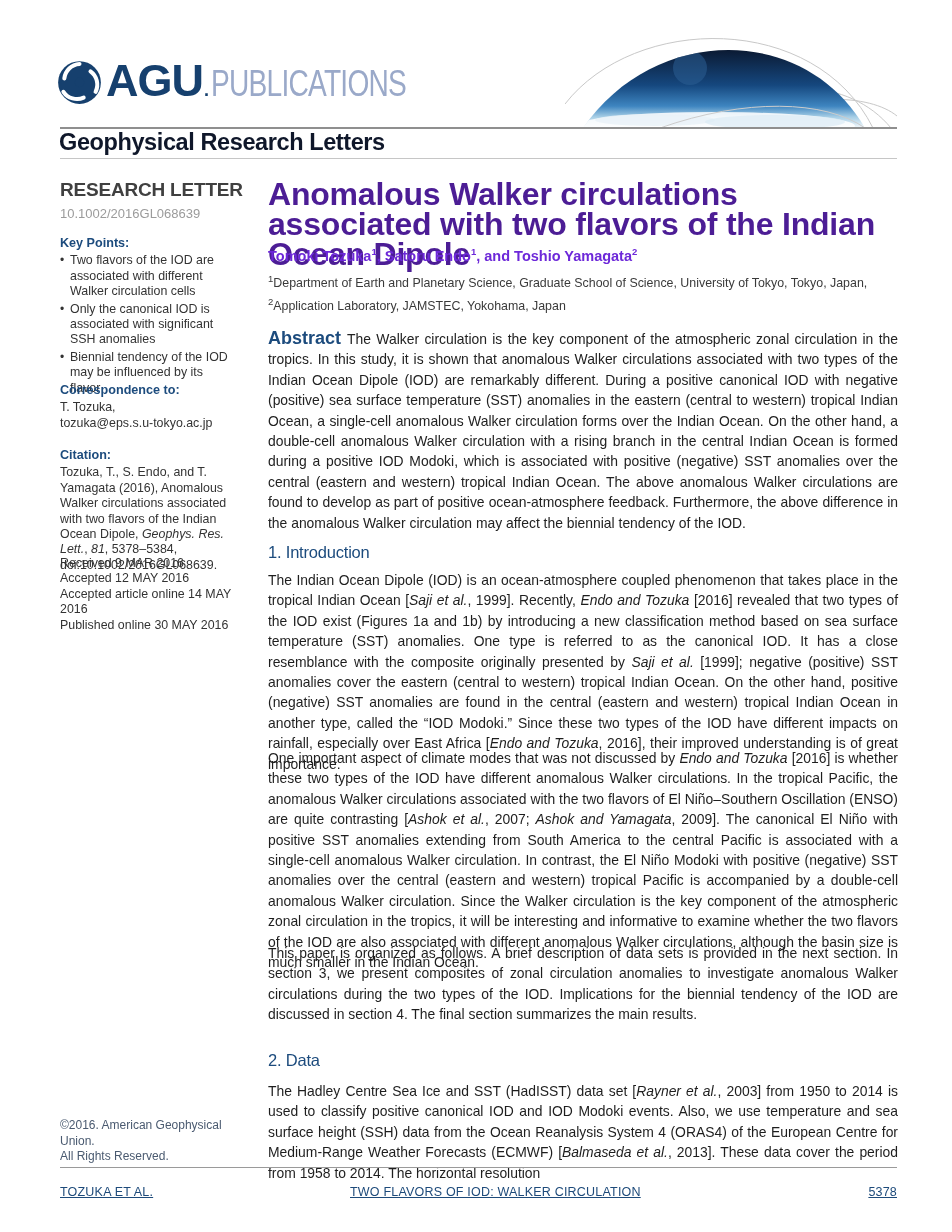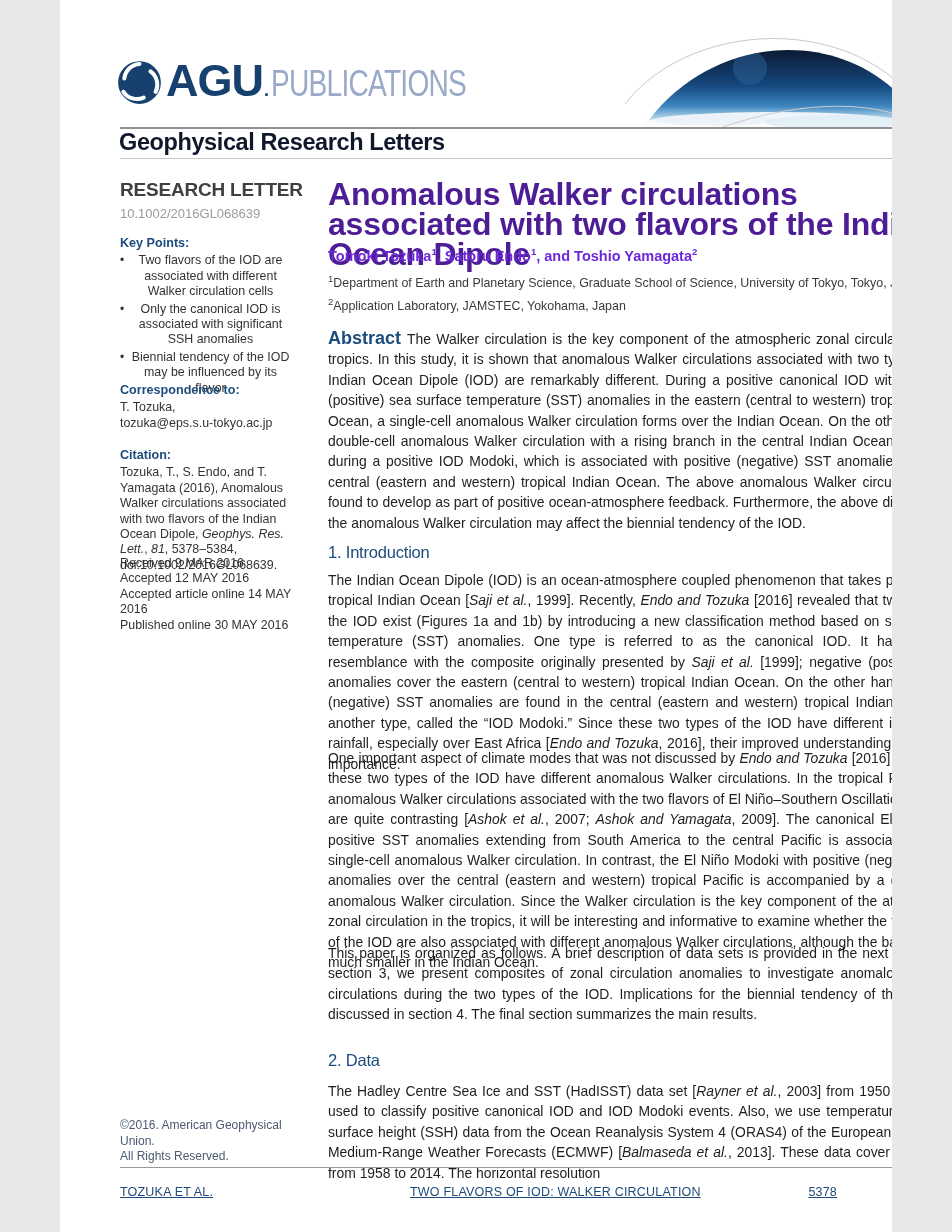--- a/index.html
+++ b/index.html
@@ -1,16 +1,16 @@
 <!DOCTYPE html>
 <html><head>
 <meta charset="utf-8">
 <style>
   html,body{margin:0;padding:0;background:#e8e8e8;}
-  .page{position:relative;width:832px;height:1232px;margin:0 auto;background:#ffffff;
+  .page{position:relative;width:952px;height:1232px;margin:0 auto;background:#ffffff;
         font-family:"Liberation Sans",sans-serif;color:#1e1e1e;overflow:hidden;}
 
   
   .logo-wrap{position:absolute;left:57px;top:60px;display:flex;align-items:flex-start;}
   .logo-mark{width:45px;height:45px;margin-right:4px;}
   .brand-text{display:flex;align-items:baseline;margin-top:-2px;}
   .brand-agu{font-size:45px;font-weight:700;color:#16406e;letter-spacing:-1px;line-height:45px;}
   .brand-dot{font-size:18px;font-weight:700;color:#16406e;margin-left:1px;}
   .brand-pub{font-size:37px;font-weight:400;color:#9aa9c9;letter-spacing:-1px;line-height:45px;
              transform:scaleX(0.76);transform-origin:left center;display:inline-block;margin-left:2px;}
@@ -19,21 +19,21 @@
   .journal-name{position:absolute;left:59px;top:129px;font-size:23.5px;font-weight:700;color:#0f172a;
                 letter-spacing:-0.4px;}
   .rule-sub{position:absolute;left:60px;top:158px;width:837px;height:1px;background:#c6c6c6;}
 
   
   .sidecol{position:absolute;left:60px;width:187px;font-size:12.4px;line-height:15.4px;color:#333;}
   .side-type{top:182px;font-size:19px;font-weight:700;color:#404040;letter-spacing:-0.2px;}
   .side-doi{top:206px;font-size:13px;color:#9b9b9b;}
   .side-head{font-size:12.6px;font-weight:700;color:#1c4b7d;margin:0 0 2px 0;}
   .kp-list{margin:0;padding:0;list-style:none;}
-  .kp-list li{position:relative;padding-left:10px;margin:0 16px 2px 0;text-align:center;}
+  .kp-list li{position:relative;padding-left:10px;margin:0 16px 2px 0;}
   .kp-list li::before{content:"•";position:absolute;left:0;top:0;font-size:12px;color:#333;}
   .cite-text i{font-style:italic;}
   .dates div{margin:0;}
   .copyright{top:1118px;font-size:12px;line-height:15.5px;color:#4a5a70;}
 
   
   .maincol{position:absolute;left:268px;width:630px;}
   .art-title{top:179px;font-size:32px;line-height:30px;font-weight:700;color:#4c1d95;letter-spacing:-0.2px;}
   .art-authors{top:246px;font-size:14.5px;font-weight:700;color:#6d28d9;}
   .art-authors sup,.art-affil sup{font-size:9.5px;}

